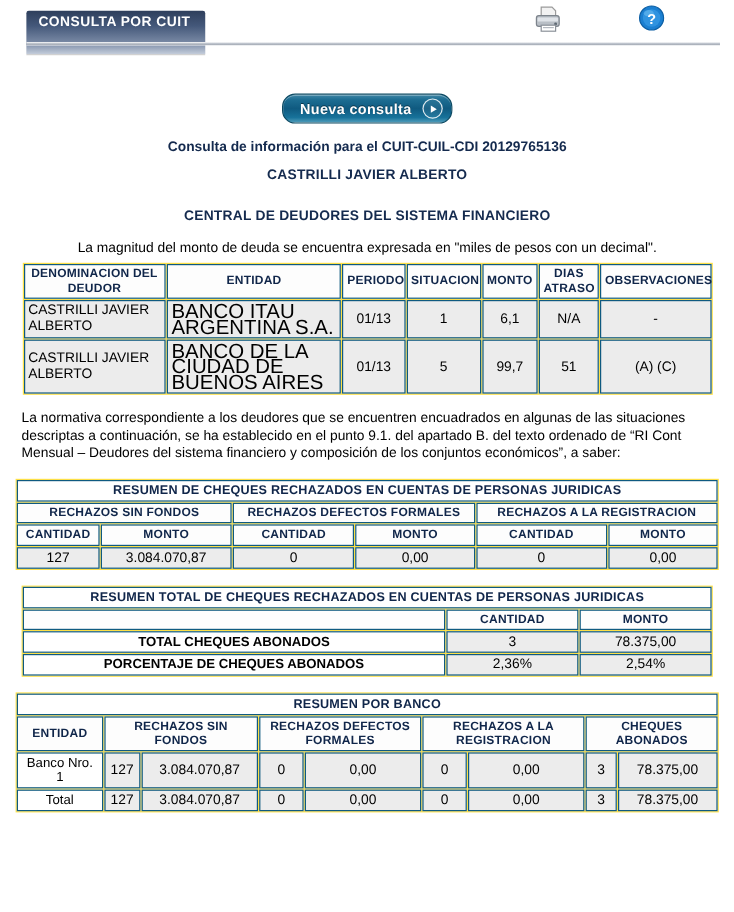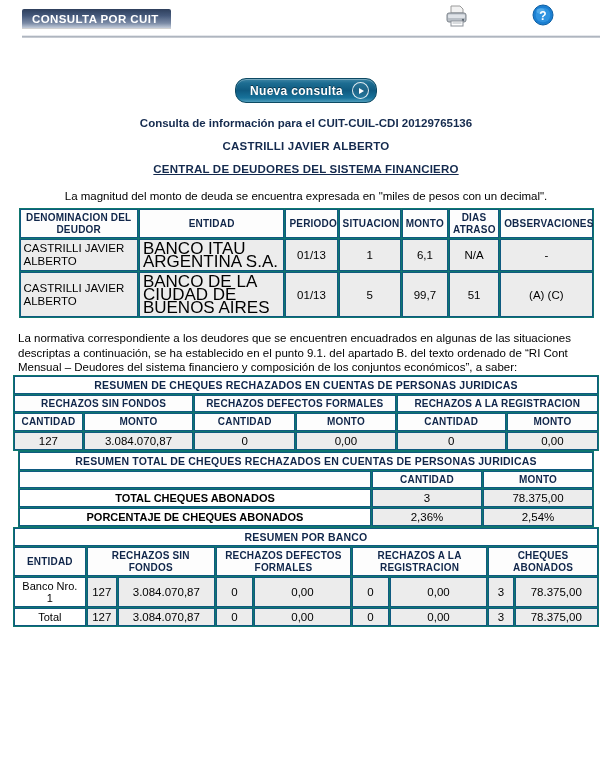--- a/index.html
+++ b/index.html
@@ -20,21 +20,21 @@
   
   #header {
     position: relative;
     height: 42px;
   }
   #title-tab {
     position: absolute;
     left: 22px;
     top: 9px;
     height: 19px;
-    padding: 0 12px 0 10px;
+    padding: 0 12px 17px 10px;
     display: flex;
     align-items: center;
     color: #ffffff;
     font-weight: bold;
     font-size: 11.5px;
     letter-spacing: 0.4px;
     background: linear-gradient(to bottom, #2e3f5c 0%, #44587a 35%, #7b8ba6 75%, #c3ccda 100%);
     border-radius: 2px 2px 0 0;
     box-shadow: 0 1px 0 rgba(0,0,0,.18);
     white-space: nowrap;
@@ -115,42 +115,42 @@
   }
 
   .center-head {
     text-align: center;
     font-weight: bold;
     color: #142a4e;
     font-size: 11.5px;
   }
   #query-line { margin-top: 14px; }
   #debtor-name { margin-top: 11px; letter-spacing: .2px; }
-  #central-title { margin-top: 11px; text-decoration: underline; letter-spacing: .2px; }
+  #central-title { margin-top: 22px; letter-spacing: .2px; }
 
   #magnitude-note {
     margin: 15px 0 6px 0;
     text-align: center;
     font-size: 11.5px;
     color: #000;
   }
 
   .para {
     margin: 13px 18px 0 18px;
     font-size: 11.5px;
     line-height: 14.5px;
     text-align: left;
     color: #000;
   }
 
   
   table.grid {
     border-collapse: separate;
     border-spacing: 1px;
-    background: #0f766e;
+    background: #fde047;
     margin: 0 auto;
     table-layout: fixed;
   }
   table.grid td, table.grid th {
     background: #ffffff;
     border: 1px solid #0f5a80;
     padding: 2px 3px;
     font-size: 11px;
     text-align: center;
     vertical-align: middle;
@@ -172,21 +172,21 @@
   td.label-left {
     text-align: center;
     font-weight: bold;
     color: #10264a;
     font-size: 10px;
     background: #ffffff;
   }
   td.bold-data { font-weight: bold; background:#ffffff; color:#10264a; font-size: 10.5px;}
   .sit-green { color: #1a8a1a; }
   .sit-red  { color: #c43030; }
-  .tbl-wrap { }
+  .tbl-wrap { margin-top: 13px; }
 
   #debtor-table { width: 575px; }
   #debtor-table td.name { text-align: left; font-size: 11.5px; line-height: 13px; background:#ececec;}
   #debtor-table td.entity { text-align: left; font-size: 17px; line-height: 13px; background:#ececec;}
 
   #cheques-table { width: 586px; }
   #cheques-table td.title-cell, #total-table td.title-cell, #banco-table td.title-cell {
     font-weight: bold;
     color: #10264a;
     font-size: 10.5px;

